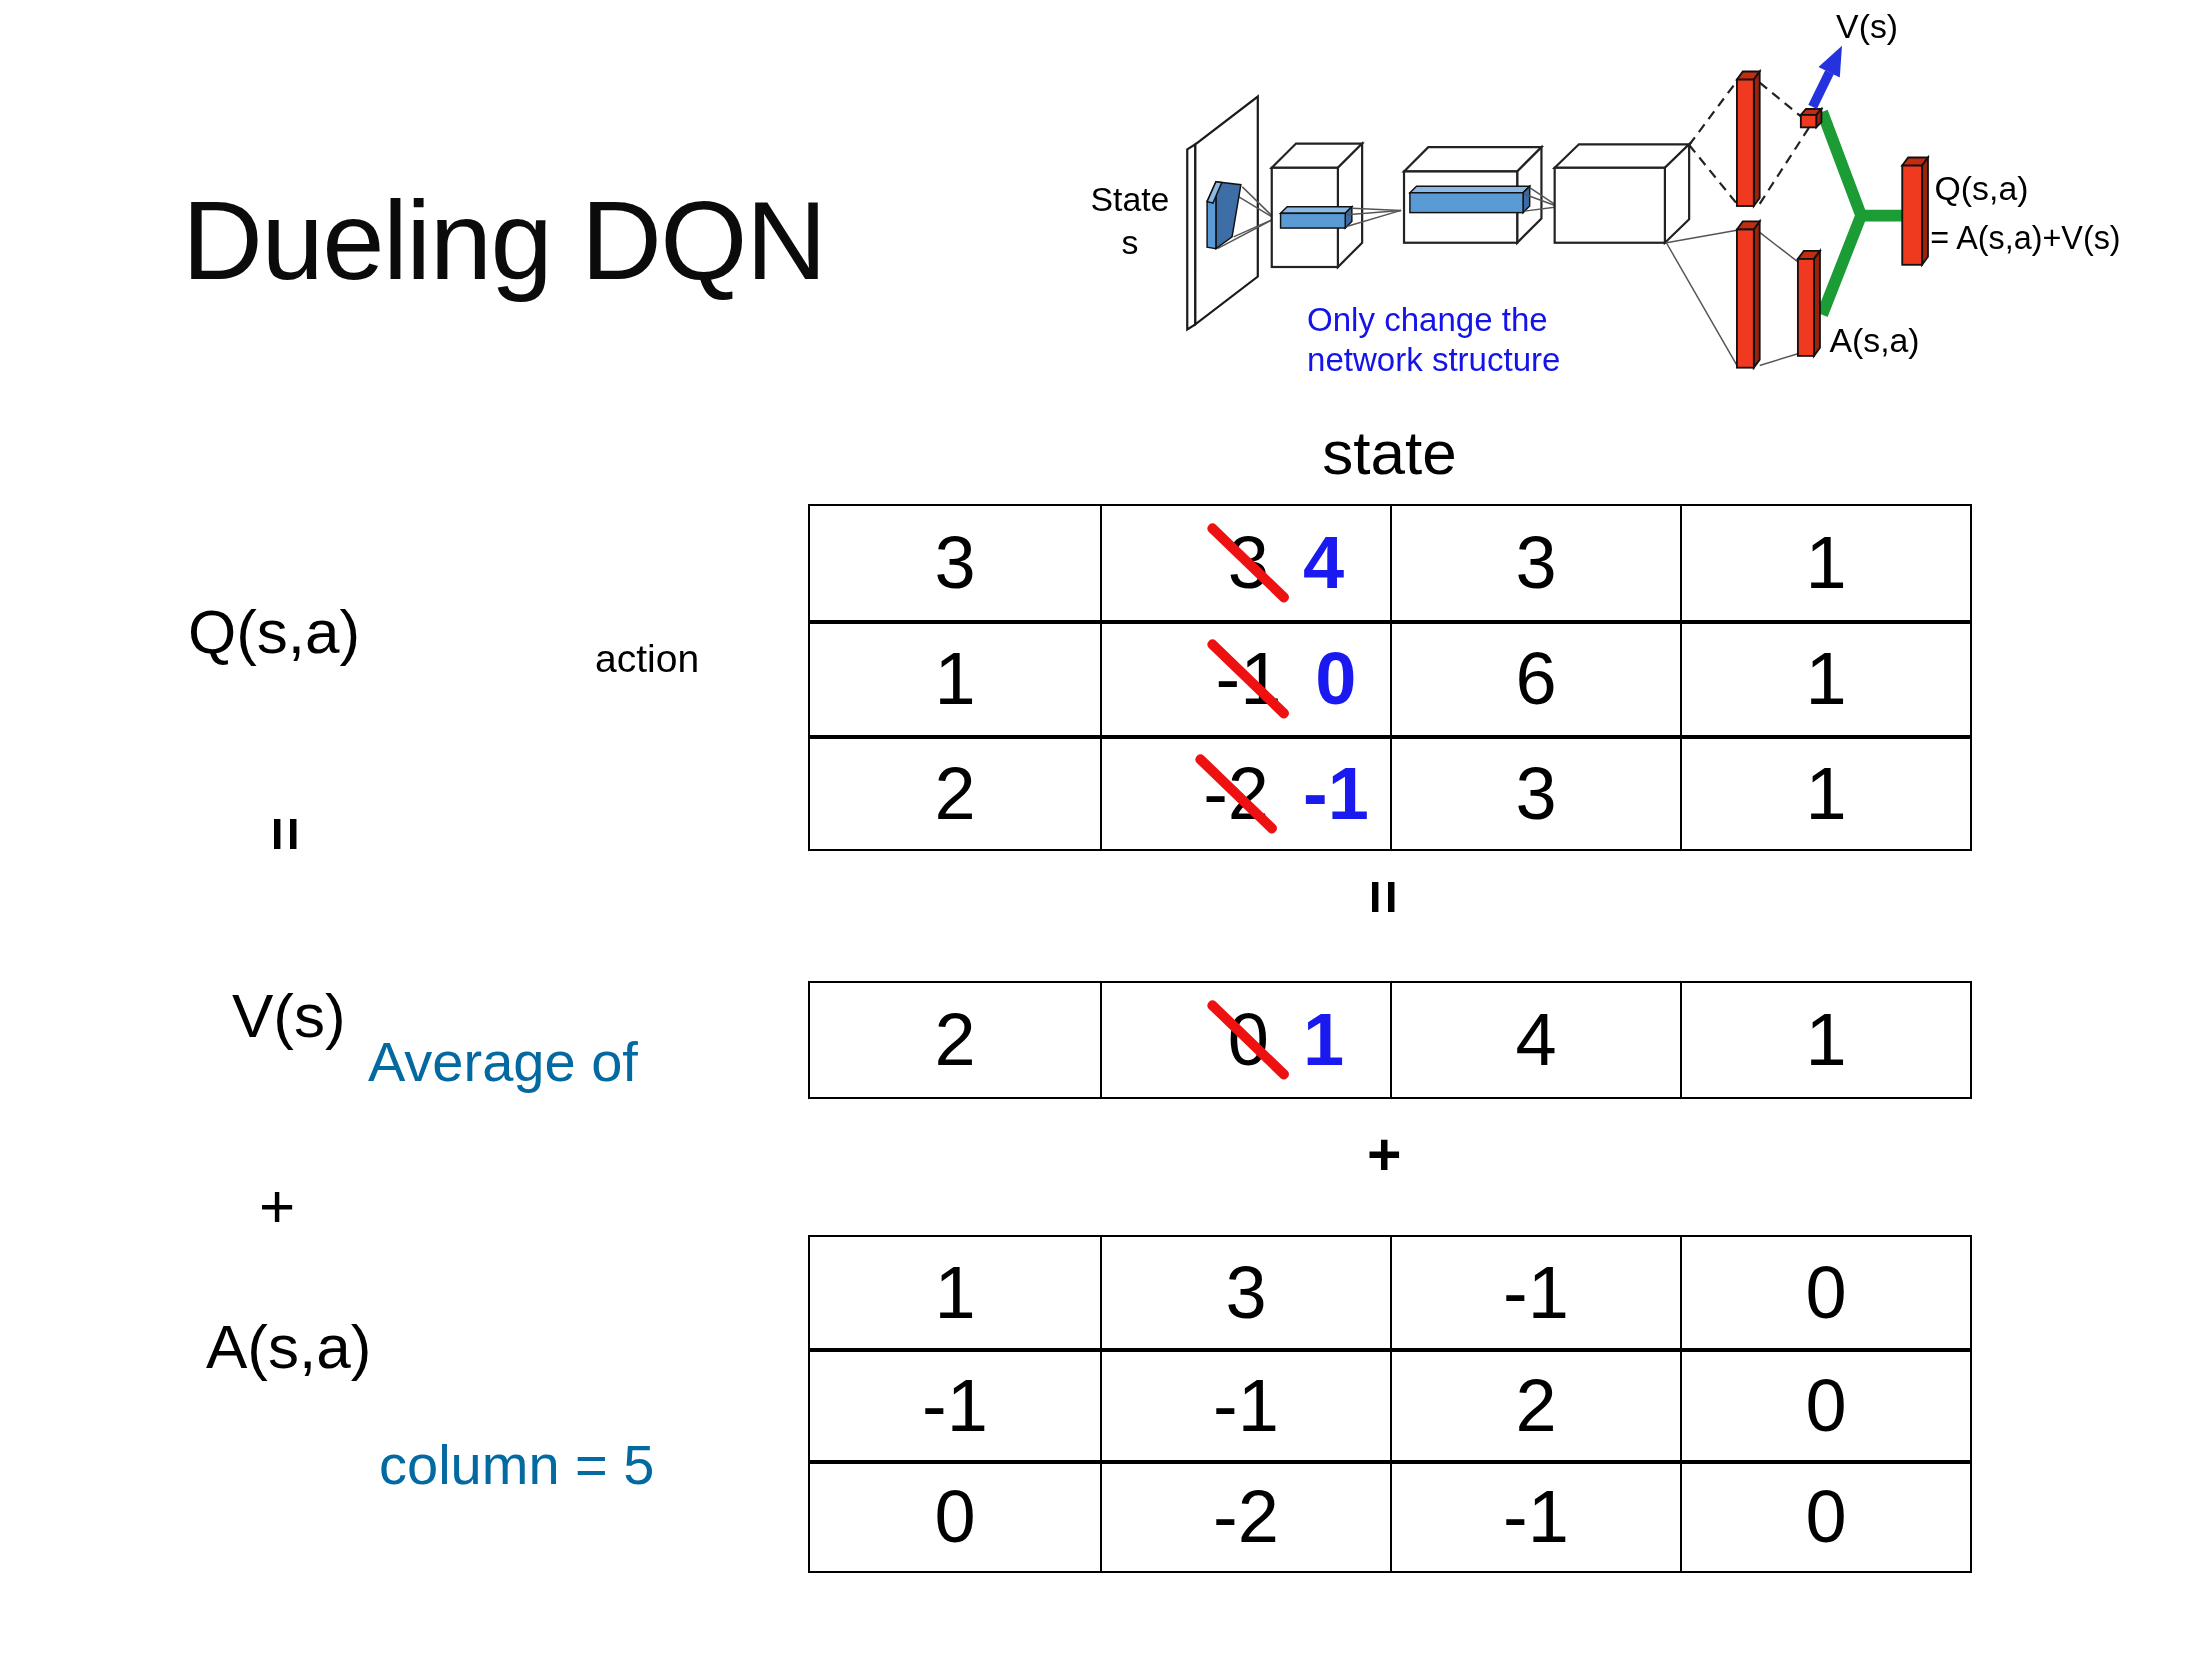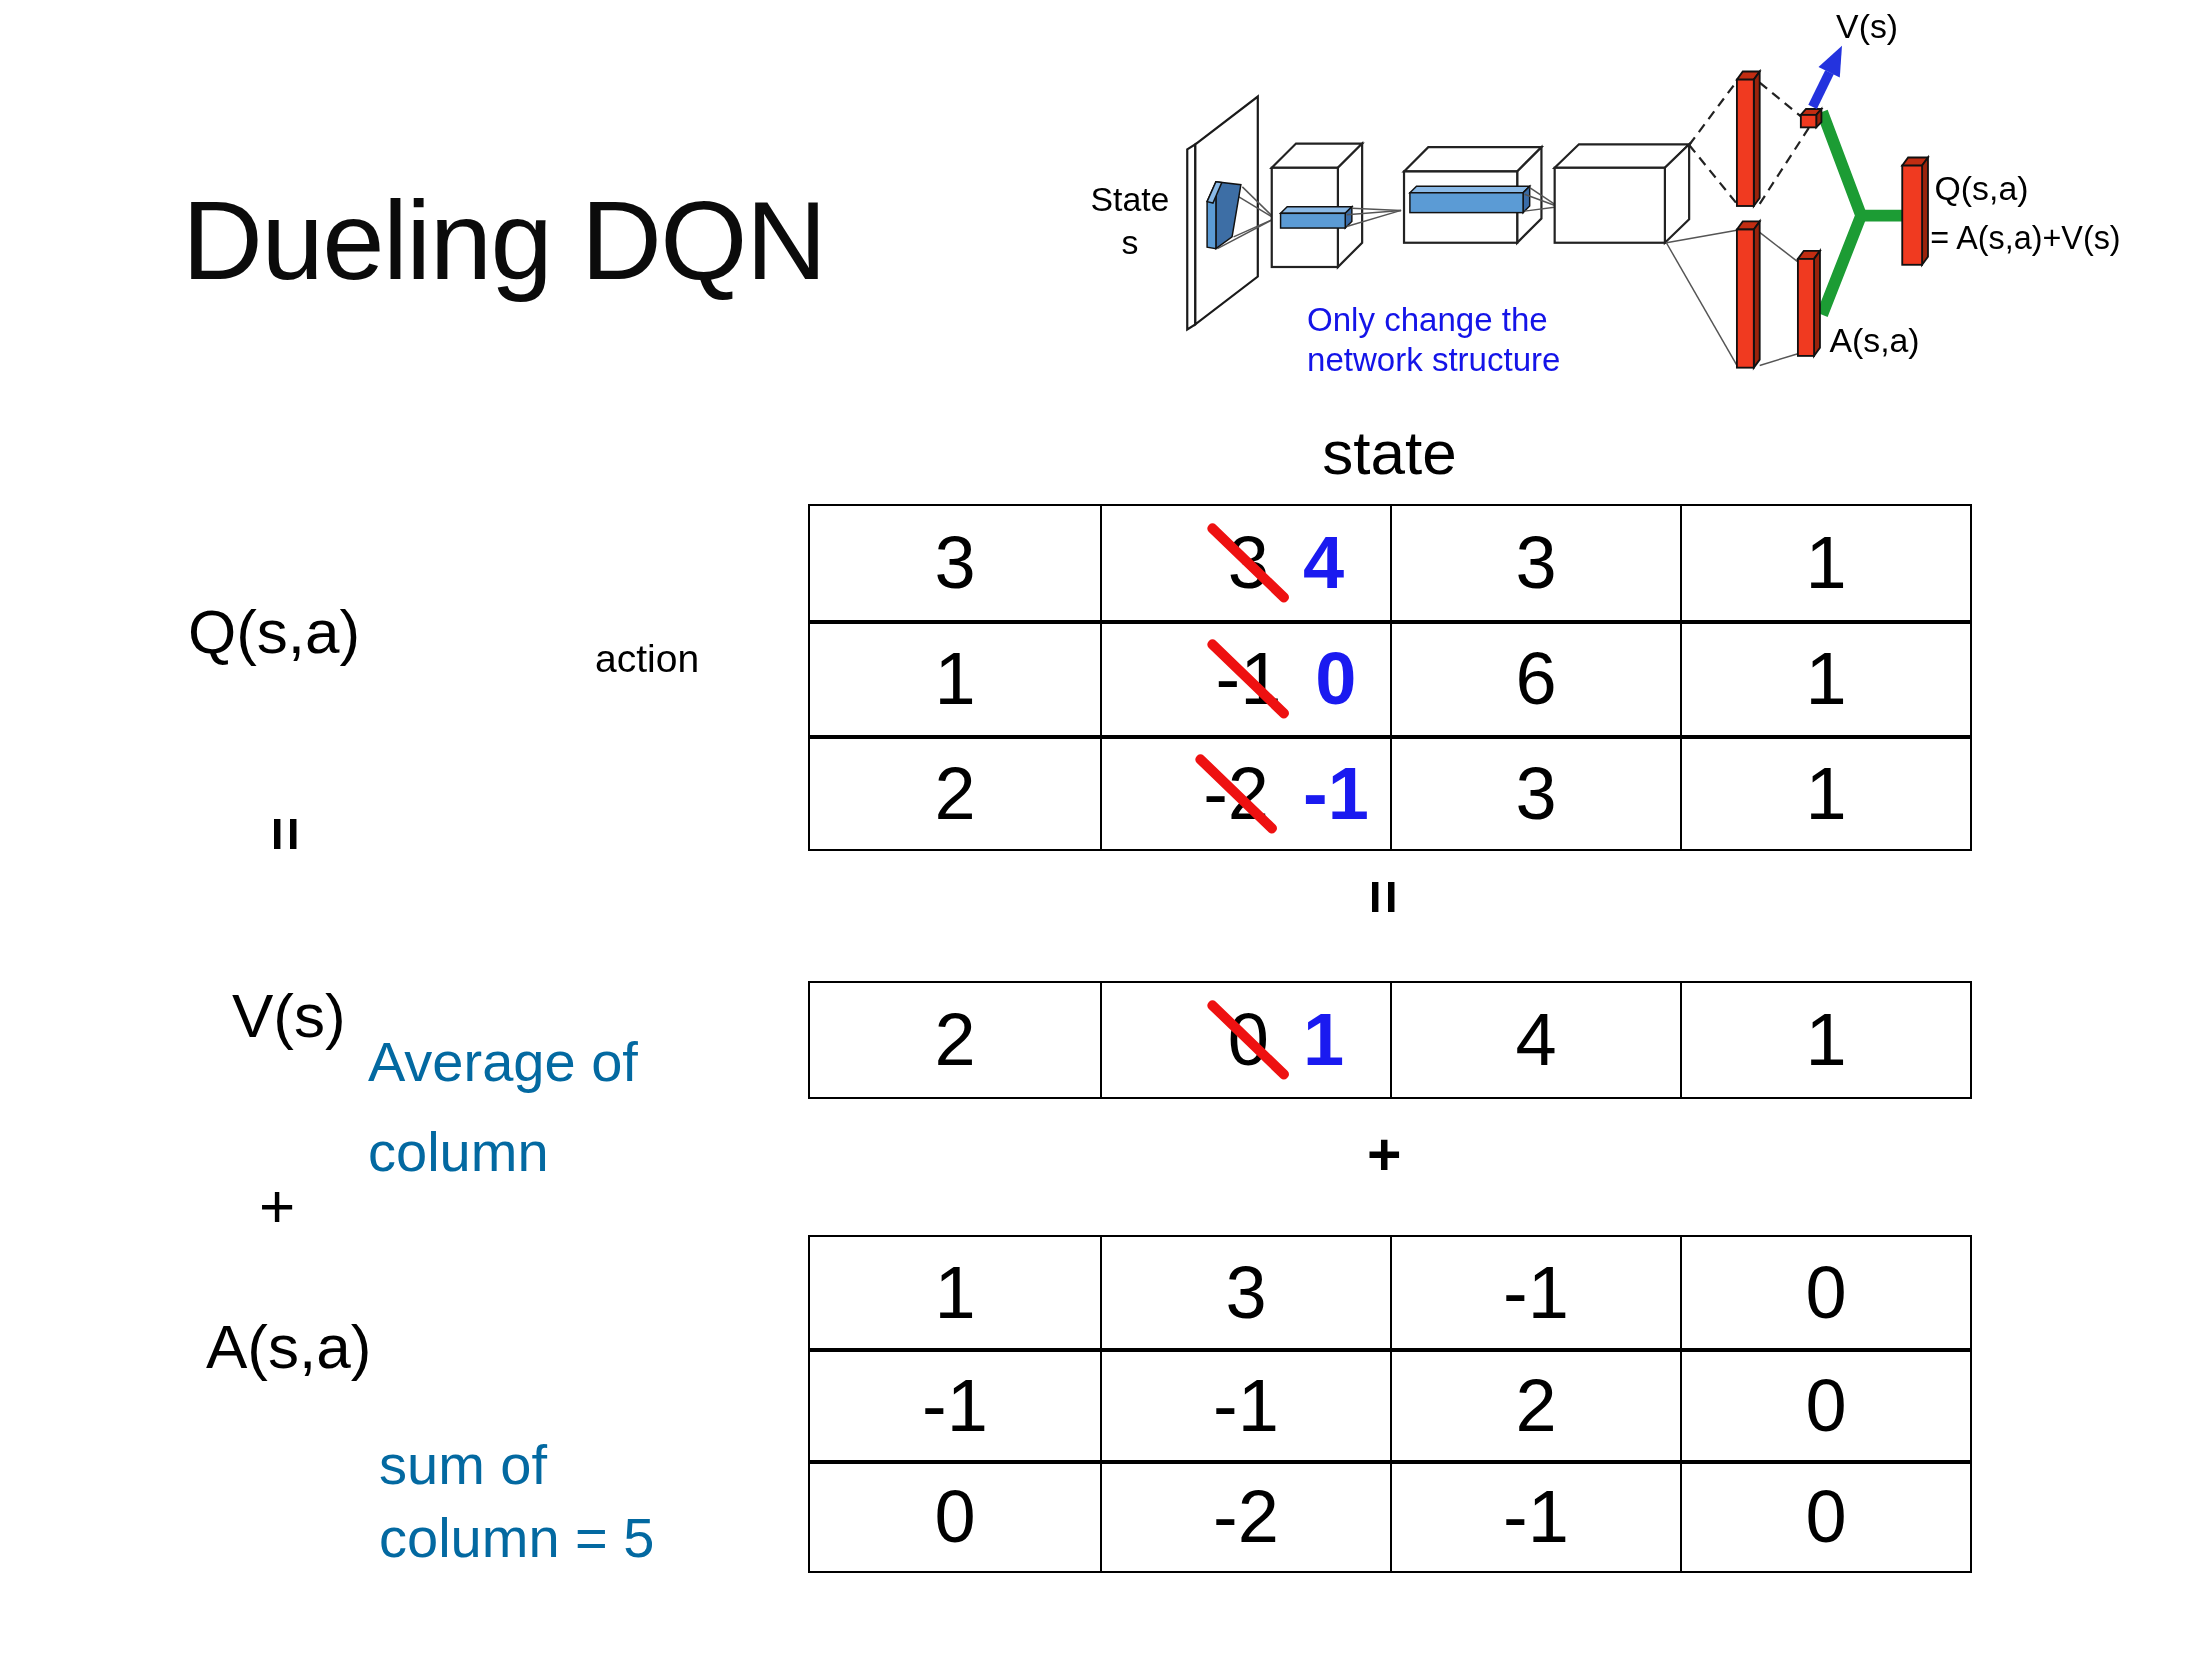--- a/index.html
+++ b/index.html
@@ -176,24 +176,22 @@
   </svg>
 
   <div class="abs lbl" id="lbl-q">Q(s,a)</div>
   <div class="abs roteq" id="eq-left">=</div>
   <div class="abs lbl" id="lbl-v">V(s)</div>
   <div class="abs plus" id="plus-left">+</div>
   <div class="abs lbl" id="lbl-a">A(s,a)</div>
 
   <div class="abs bluenote" id="note-avg">
     <div>Average of</div>
-    <div>column</div>
   </div>
   <div class="abs bluenote" id="note-sum">
-    <div>sum of</div>
     <div>column = 5</div>
   </div>
 
   <div class="abs lbl" id="lbl-state">state</div>
   <div class="abs lbl" id="lbl-action">action</div>
 
   <div class="gridtable" id="table-q">
     <div class="cell">
         <span class="num">3</span>
       </div>

